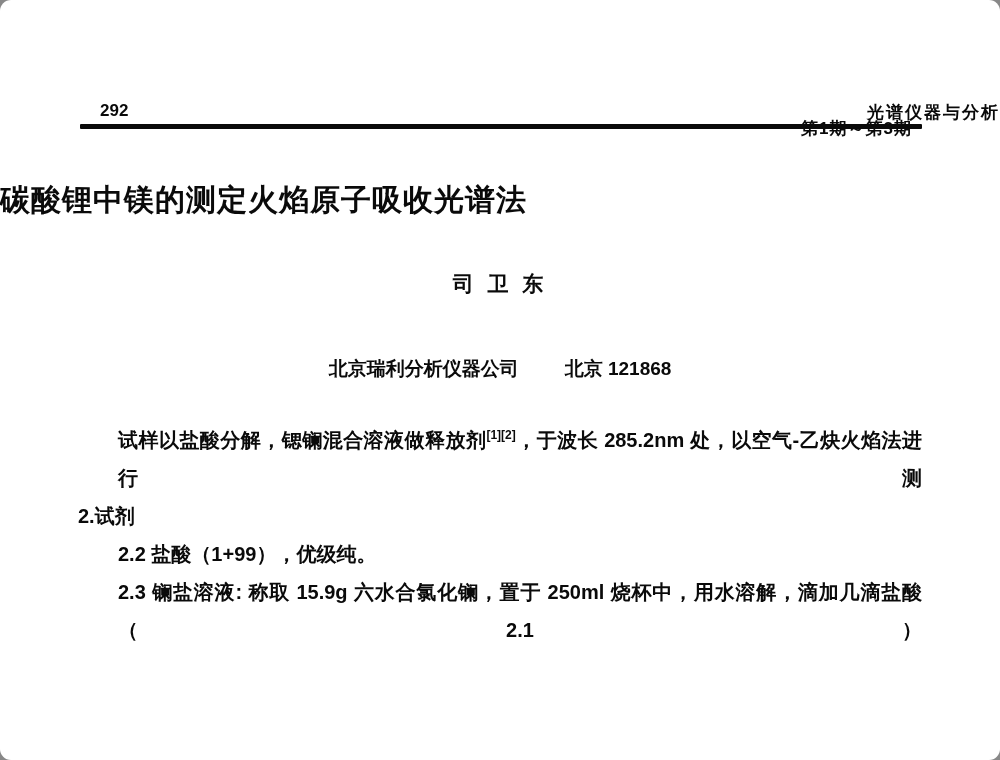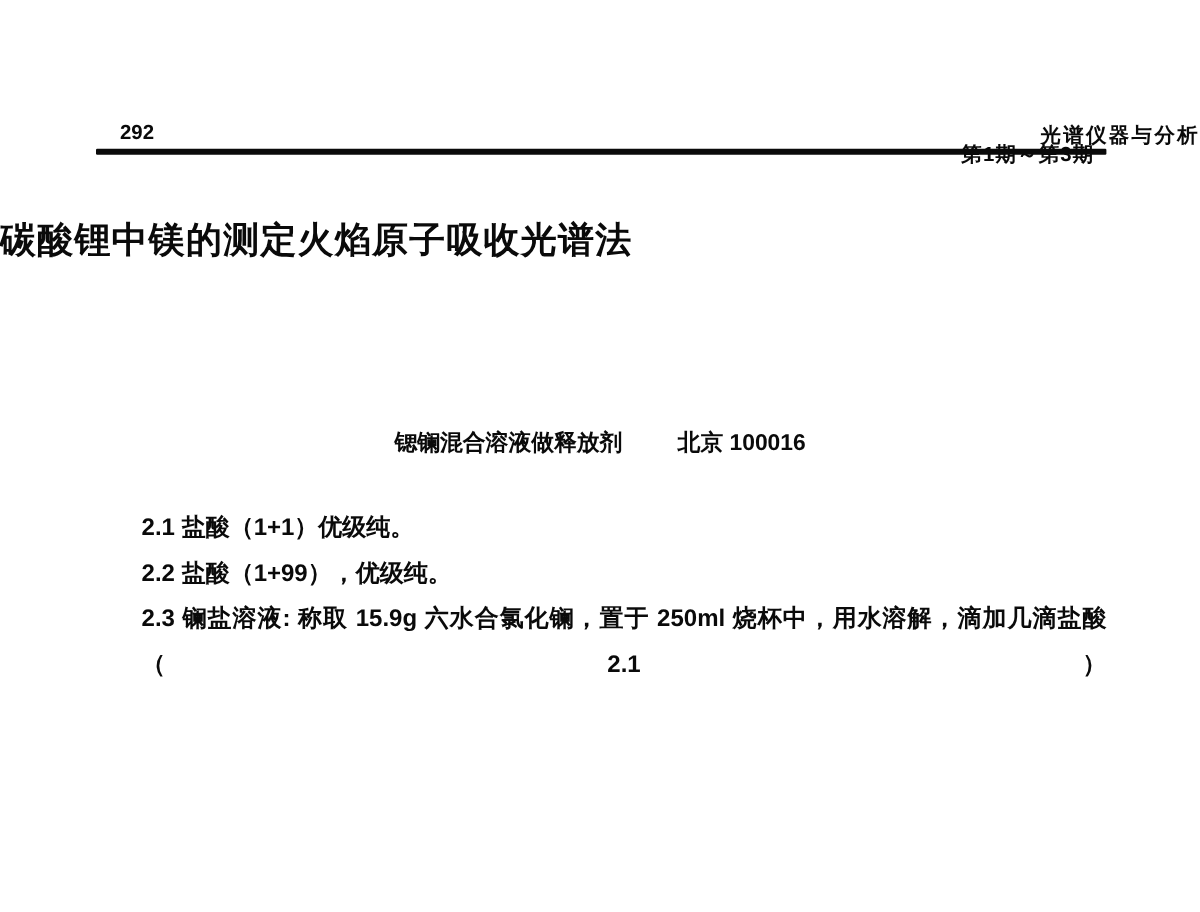--- a/index.html
+++ b/index.html
@@ -5,20 +5,21 @@
   html,body{margin:0;padding:0;}
   body{background:#888;}
   .page{
     position:relative;
     width:1000px;height:760px;
     margin:0 auto;
     background:#ffffff;
     color:#0a0a0a;
     font-family:"Liberation Sans","DejaVu Sans",sans-serif;
     overflow:hidden;
+    border-radius:11px;
   }
   
   .running-head{position:absolute;top:101px;left:0;right:0;height:22px;font-size:17px;font-weight:bold;}
   .page-number{position:absolute;left:100px;top:0;}
   .journal-title{position:absolute;left:0;right:0;top:0;text-align:right;letter-spacing:2px;}
   .issue-range{position:absolute;right:88px;top:16px;letter-spacing:1px;}
   .head-rule{position:absolute;top:124px;left:80px;width:842px;height:5px;background:#0a0a0a;border-radius:1px;}
   
   .article-title{
     position:absolute;top:180px;left:0;right:0;
@@ -54,31 +55,35 @@
 <div class="page">
 
   <div class="running-head">
     <span class="page-number">292</span>
     <span class="journal-title">光谱仪器与分析</span>
     <span class="issue-range">第1期～第3期</span>
   </div>
   <div class="head-rule"></div>
 
   <div class="article-title">碳酸锂中镁的测定火焰原子吸收光谱法</div>
+  <div class="article-author">司 卫 东</div>
   <div class="article-affiliation">
-    <span>锶镧混合溶液做释放剂</span><span class="gap"></span><span>北京 100016</span>
+    <span>北京瑞利分析仪器公司</span><span class="gap"></span><span>北京 121868</span>
   </div>
 
   <div class="body-text">
 
+    <div class="line indent justify">
+      <span>试样以盐酸分解，锶镧混合溶液做释放剂</span><sup class="ref">[1][2]</sup><span>，于波长 285.2nm 处，以空气-乙炔火焰法进行测</span>
+    </div>
 
 
 
+    <div class="line">2.试剂</div>
 
-    <div class="line indent">2.1 盐酸（1+1）优级纯。</div>
 
     <div class="line indent">2.2 盐酸（1+99），优级纯。</div>
 
     <div class="line indent justify">2.3 镧盐溶液: 称取 15.9g 六水合氯化镧，置于 250ml 烧杯中，用水溶解，滴加几滴盐酸（2.1）</div>
 
   </div>
 
 </div>
 
 </body></html>

